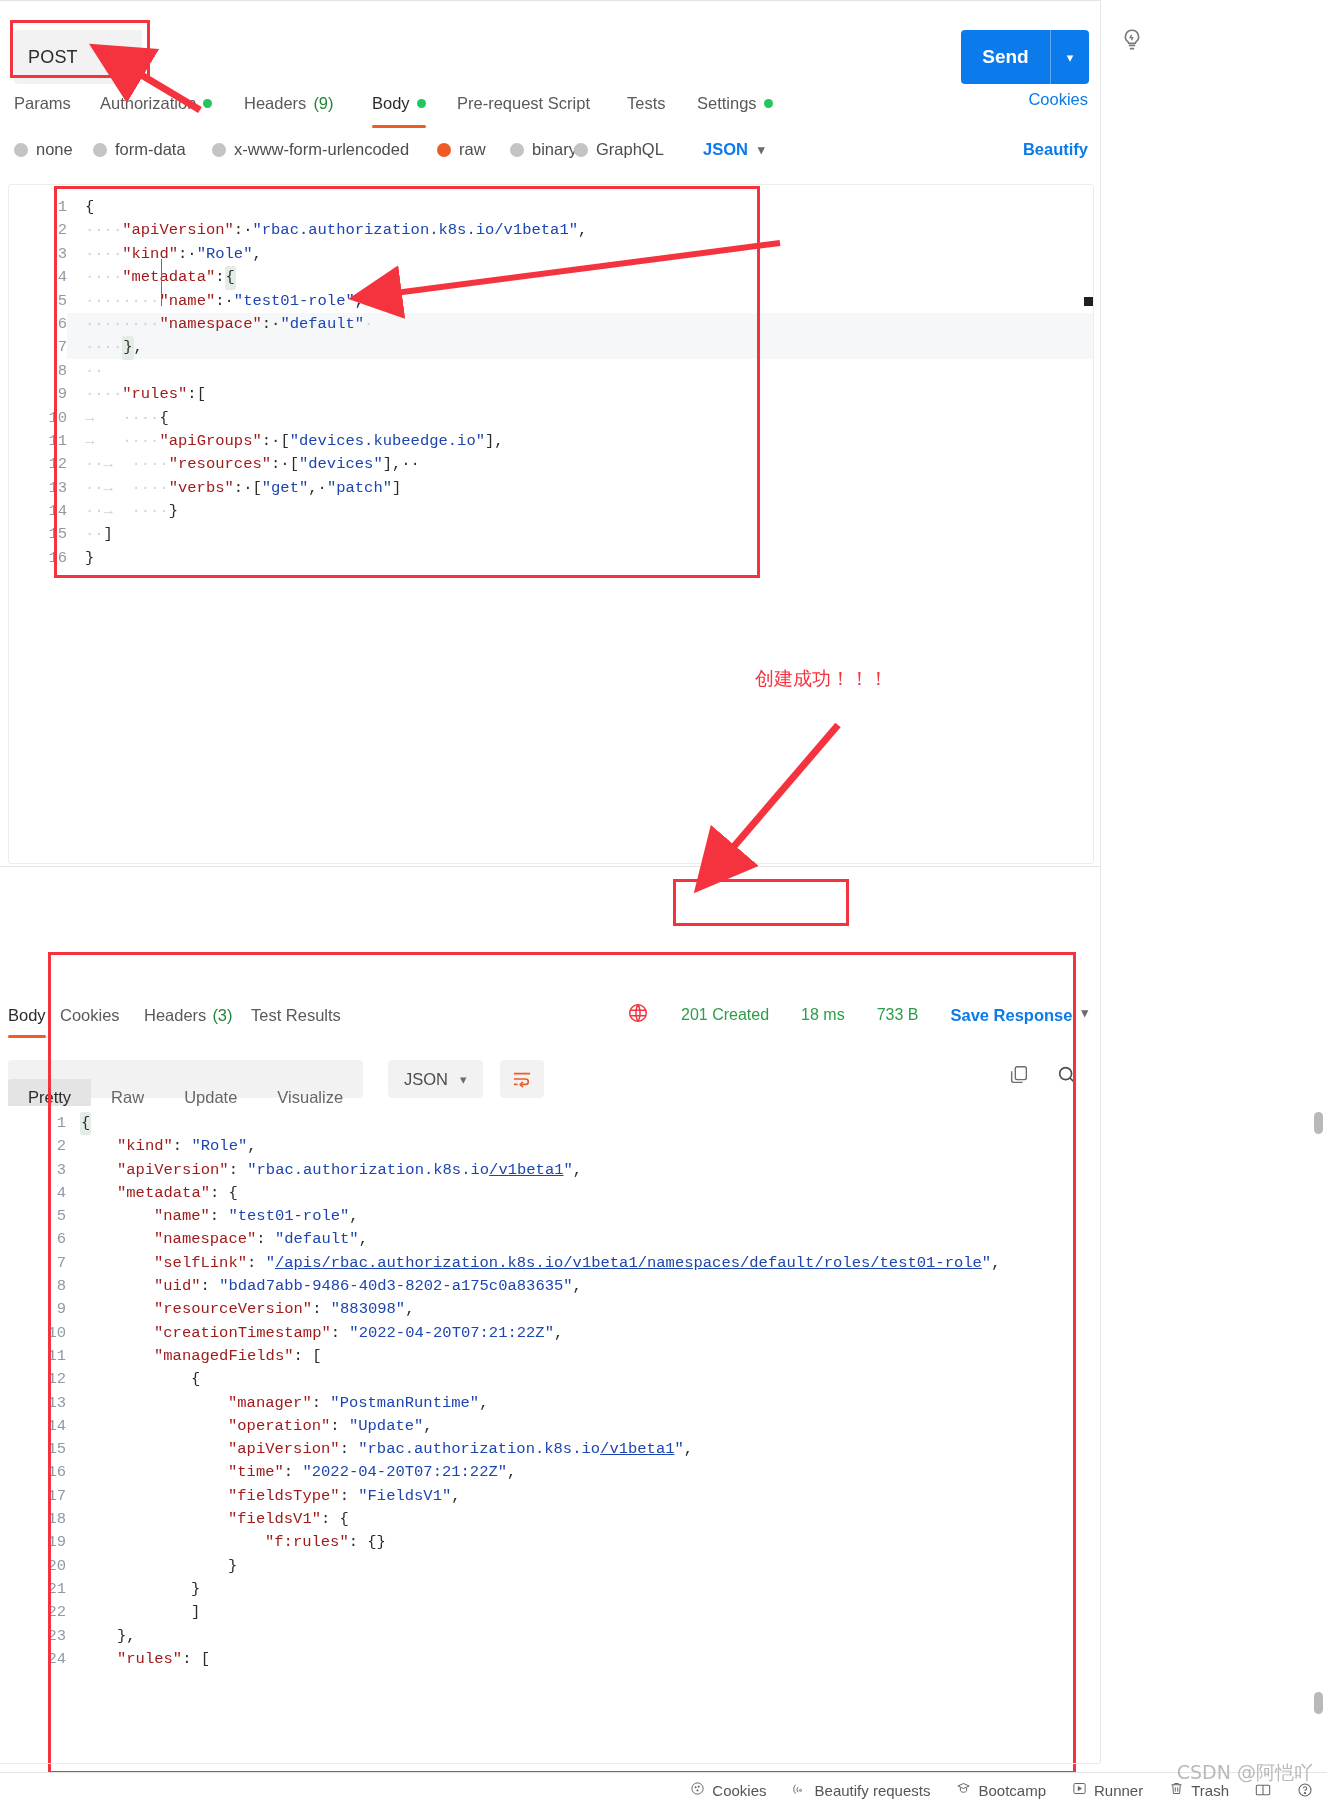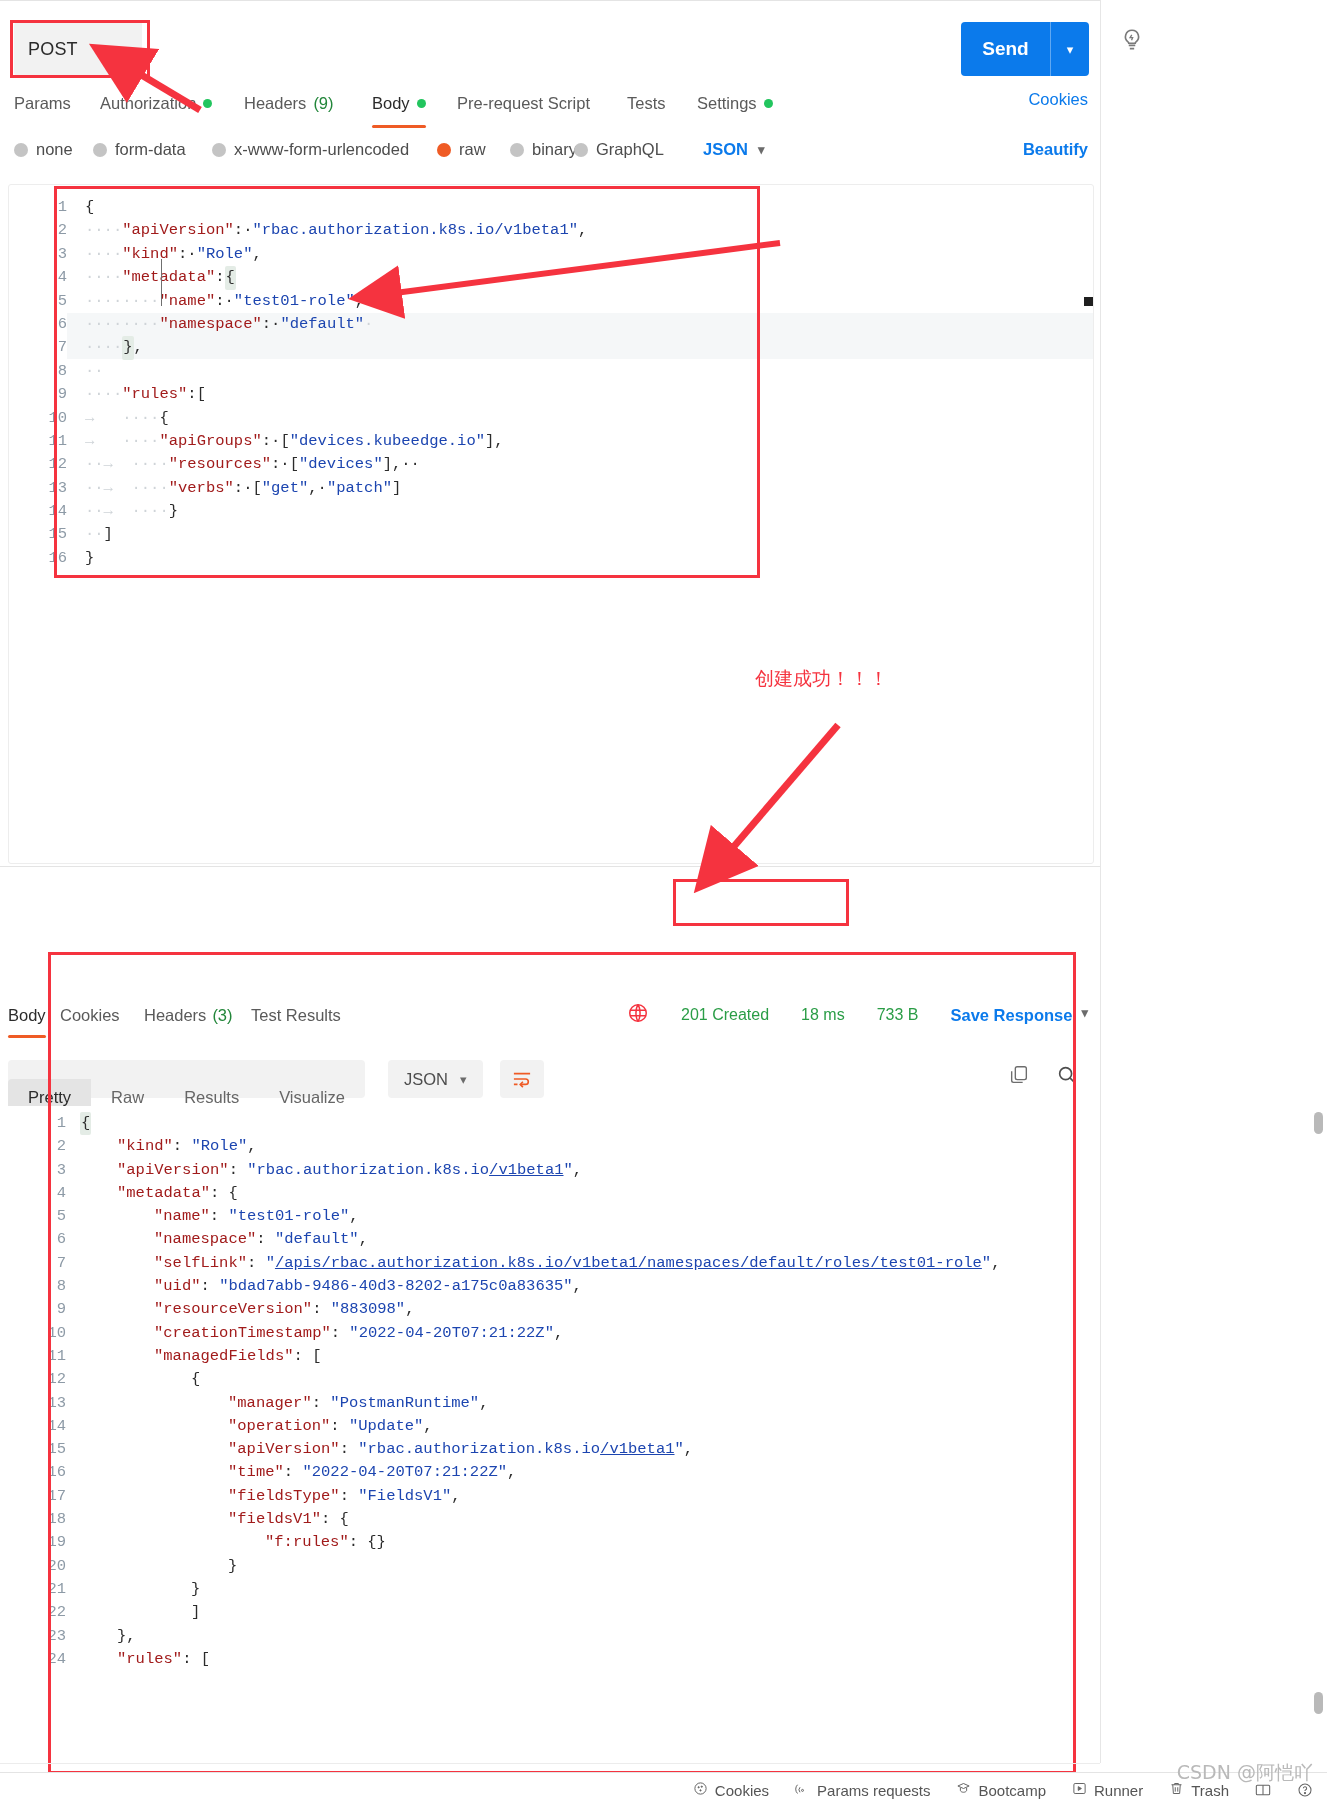--- a/index.html
+++ b/index.html
@@ -17,21 +17,21 @@
 
   
   .right-rail {
     position: absolute; left: 1100px; top: 0; width: 227px; height: 1763px;
     background: #ffffff; border-left: 1px solid #e6e6e6;
   }
   .topline { position:absolute; left:0; top:0; width:1100px; height:1px; background:#e4e4e4; }
 
   
   .url-row {
-    position: absolute; left: 0; top: 18px; width: 1100px; height: 62px;
+    position: absolute; left: 0; top: 26px; width: 1100px; height: 62px;
   }
   .method-box {
     position: absolute; left: 14px; top: 4px; width: 128px; height: 54px;
     background: #f2f2f2; border-radius: 4px 0 0 4px;
     display: flex; align-items: center; justify-content: space-between;
     padding: 0 12px 0 14px; box-sizing: border-box;
   }
   .method-label { font-size: 18px; color: #2b2b2b; letter-spacing: .2px; }
   .chev { color: #6b6b6b; font-size: 13px; line-height: 1; }
   .url-input {
@@ -322,21 +322,21 @@
         <span>Save Response</span>
         <span class="chev">▾</span>
       </span>
     </div>
   </div>
 
   <div class="view-row">
     <div class="seg" style="left:0;">
       <div class="item sel">Pretty</div>
       <div class="item">Raw</div>
-      <div class="item">Results</div>
+      <div class="item">Update</div>
       <div class="item">Visualize</div>
     </div>
     <div class="pill" style="left:380px;">
       <span>JSON</span>
       <span class="chev">▾</span>
     </div>
     <div class="iconbtn" style="left:492px;">
       <svg width="22" height="18" viewBox="0 0 24 20" fill="none" stroke="#ef5b25" stroke-width="1.8">
         <path d="M3 4h18M3 10h13a3 3 0 0 1 0 6h-5M3 16h4"></path>
           <path d="M13 13l-3 3 3 3"></path>
@@ -396,21 +396,21 @@
       <span>Cookies</span>
     </div>
     <div class="bb-item">
       <span>
         <svg width="15" height="15" viewBox="0 0 24 24" fill="none" stroke="#666" stroke-width="1.6">
             <path d="M4 20a10 10 0 0 1 0-14"></path>
             <path d="M8 18a6 6 0 0 1 0-8"></path>
             <circle cx="12" cy="15" r="1.6"></circle>
           </svg>
       </span>
-      <span>Params requests</span>
+      <span>Beautify requests</span>
     </div>
     <div class="bb-item">
       <span>
         <svg width="15" height="15" viewBox="0 0 24 24" fill="none" stroke="#666" stroke-width="1.6">
             <path d="M3 8l9-4 9 4-9 4-9-4z"></path>
             <path d="M7 11v4c0 1.5 2.2 3 5 3s5-1.5 5-3v-4"></path>
           </svg>
       </span>
       <span>Bootcamp</span>
     </div>

